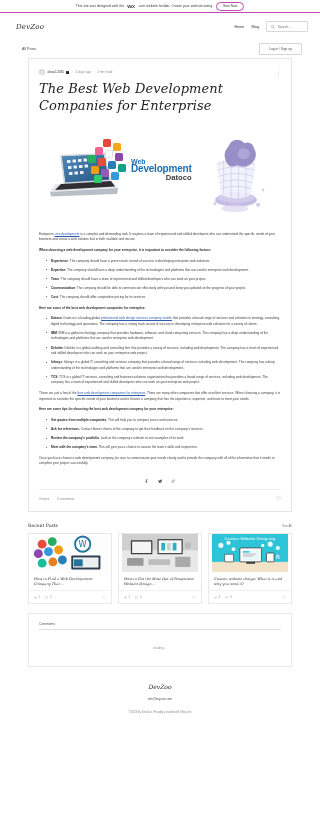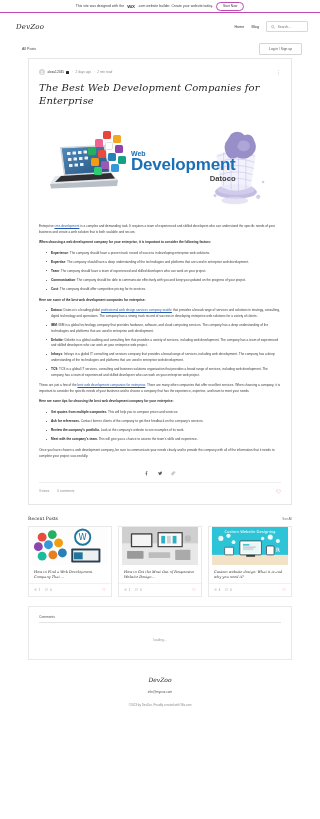--- a/index.html
+++ b/index.html
@@ -80,40 +80,40 @@
   }
   .avatar svg { width: 4px; height: 4px; }
   .meta-name { font-size: 3.2px; color: #3b3b3b; }
   .verified { width: 3px; height: 3px; flex:none; }
   .meta-sep { font-size: 3.2px; color: #9a9a9a; }
   .meta-time { font-size: 3.2px; color: #8d8d8d; }
   .post-menu { margin-left: auto; font-size: 5px; color: #8d8d8d; line-height: 3px; cursor: pointer; letter-spacing:.3px;}
 
   .post-title {
     font-family: "DejaVu Serif", serif; font-style: italic;
-    font-size: 10px; color: #1e1e1e; line-height: 1.3;
+    font-size: 13px; color: #1e1e1e; line-height: 1.3;
     padding-bottom: 7px; letter-spacing: .1px;
   }
 
   
   .hero {
     position: relative; width: 100%; height: 103px;
     background: #ffffff; overflow: hidden;
   }
   .hero-laptop {
     position: absolute; left: 9px; top: 30px;
     width: 72px; height: 46px;
   }
   .hero-icons { position: absolute; left: 48px; top: 17px; width: 42px; height: 44px; }
   .hero-ico {
     position: absolute; width: 8px; height: 8px; border-radius: 1.6px;
   }
   .hero-text { position: absolute; left: 92px; top: 36px; }
   .ht-web { font-size: 7px; color: #1b6fb5; font-weight: bold; font-family:"Liberation Sans",sans-serif;}
-  .ht-dev { font-size: 17px; color: #1b6fb5; font-weight: bold; letter-spacing: -.2px; margin-top:-2px;}
+  .ht-dev { font-size: 10px; color: #1b6fb5; font-weight: bold; letter-spacing: -.2px; margin-top:-2px;}
   .ht-co  { font-size: 7.6px; color: #3d3d3d; font-weight: bold; text-align: right; margin-top:-1px;}
   .hero-globe {
     position: absolute; right: 8px; top: 8px; width: 74px; height: 88px;
   }
 
   
   .post-body { padding-top: 7px; }
   .p {
     font-size: 3.2px; line-height: 1.75; color: #3d3d3d;
     margin-bottom: 5px; text-align: left;

